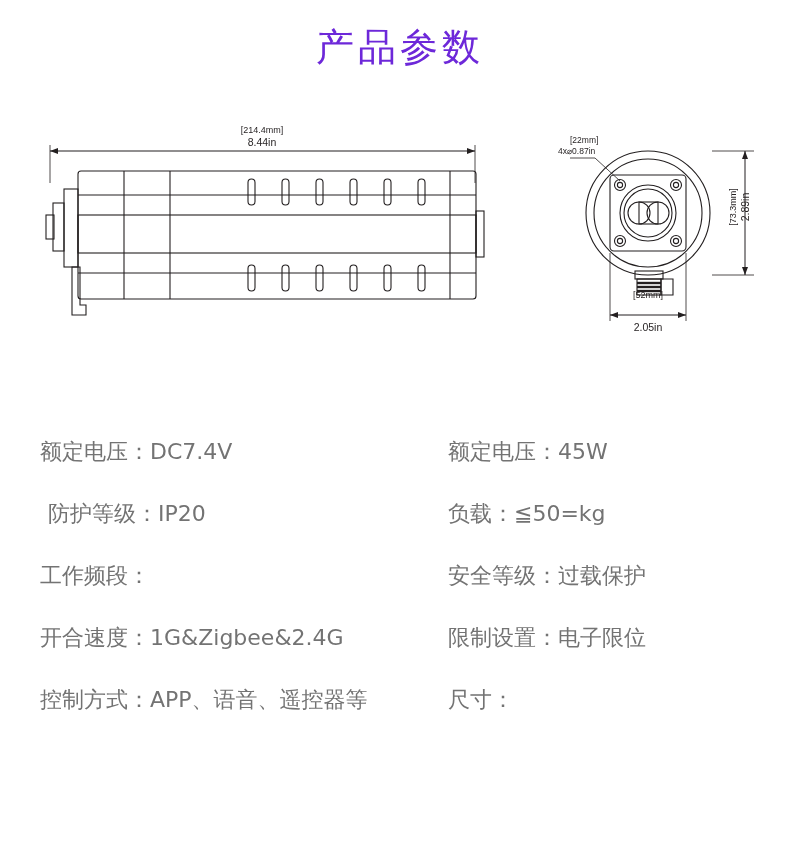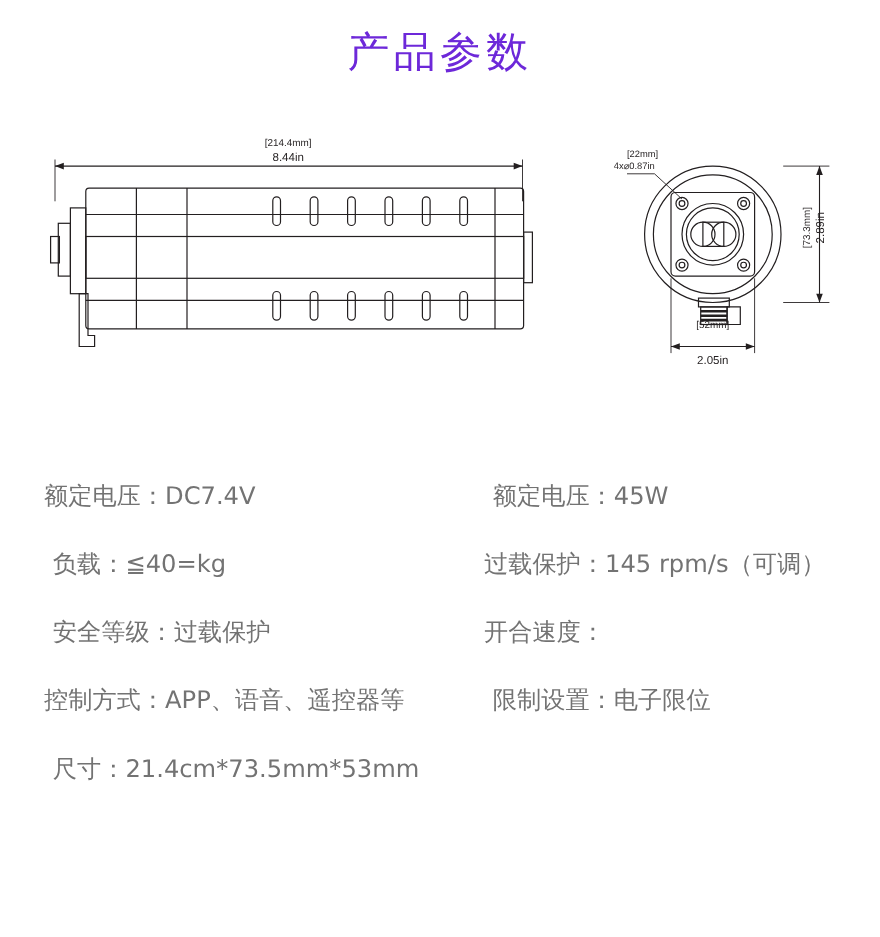--- a/index.html
+++ b/index.html
@@ -175,45 +175,48 @@
 
   <div class="spec-cell">
     <span class="k">额定电压：</span>
     <span class="v">DC7.4V</span>
   </div>
   <div class="spec-cell right">
     <span class="k">额定电压：</span>
     <span class="v">45W</span>
   </div>
 
+  <div class="spec-cell right">
+    <span class="k">防护等级：</span>
+    <span class="v">IP20</span>
+  </div>
 
   <div class="spec-cell right">
     <span class="k">负载：</span>
-    <span class="v">≦40=kg</span>
-  </div>
-
-  <div class="spec-cell">
-    <span class="k">过载保护：</span>
-    <span class="v">145 rpm/s（可调）</span>
+    <span class="v">≦50=kg</span>
+  </div>
+
+  <div class="spec-cell">
+    <span class="k">工作频段：</span>
   </div>
   <div class="spec-cell right">
     <span class="k">安全等级：</span>
     <span class="v">过载保护</span>
   </div>
 
   <div class="spec-cell">
     <span class="k">开合速度：</span>
-  </div>
+    <span class="v">1G&amp;Zigbee&amp;2.4G</span>
+  </div>
+  <div class="spec-cell right">
+    <span class="k">限制设置：</span>
+    <span class="v">电子限位</span>
+  </div>
+
   <div class="spec-cell">
     <span class="k">控制方式：</span>
     <span class="v">APP、语音、遥控器等</span>
   </div>
-
-  <div class="spec-cell right">
-    <span class="k">限制设置：</span>
-    <span class="v">电子限位</span>
-  </div>
   <div class="spec-cell right">
     <span class="k">尺寸：</span>
-    <span class="v">21.4cm*73.5mm*53mm</span>
   </div>
 
 </div>
 
 </body></html>

